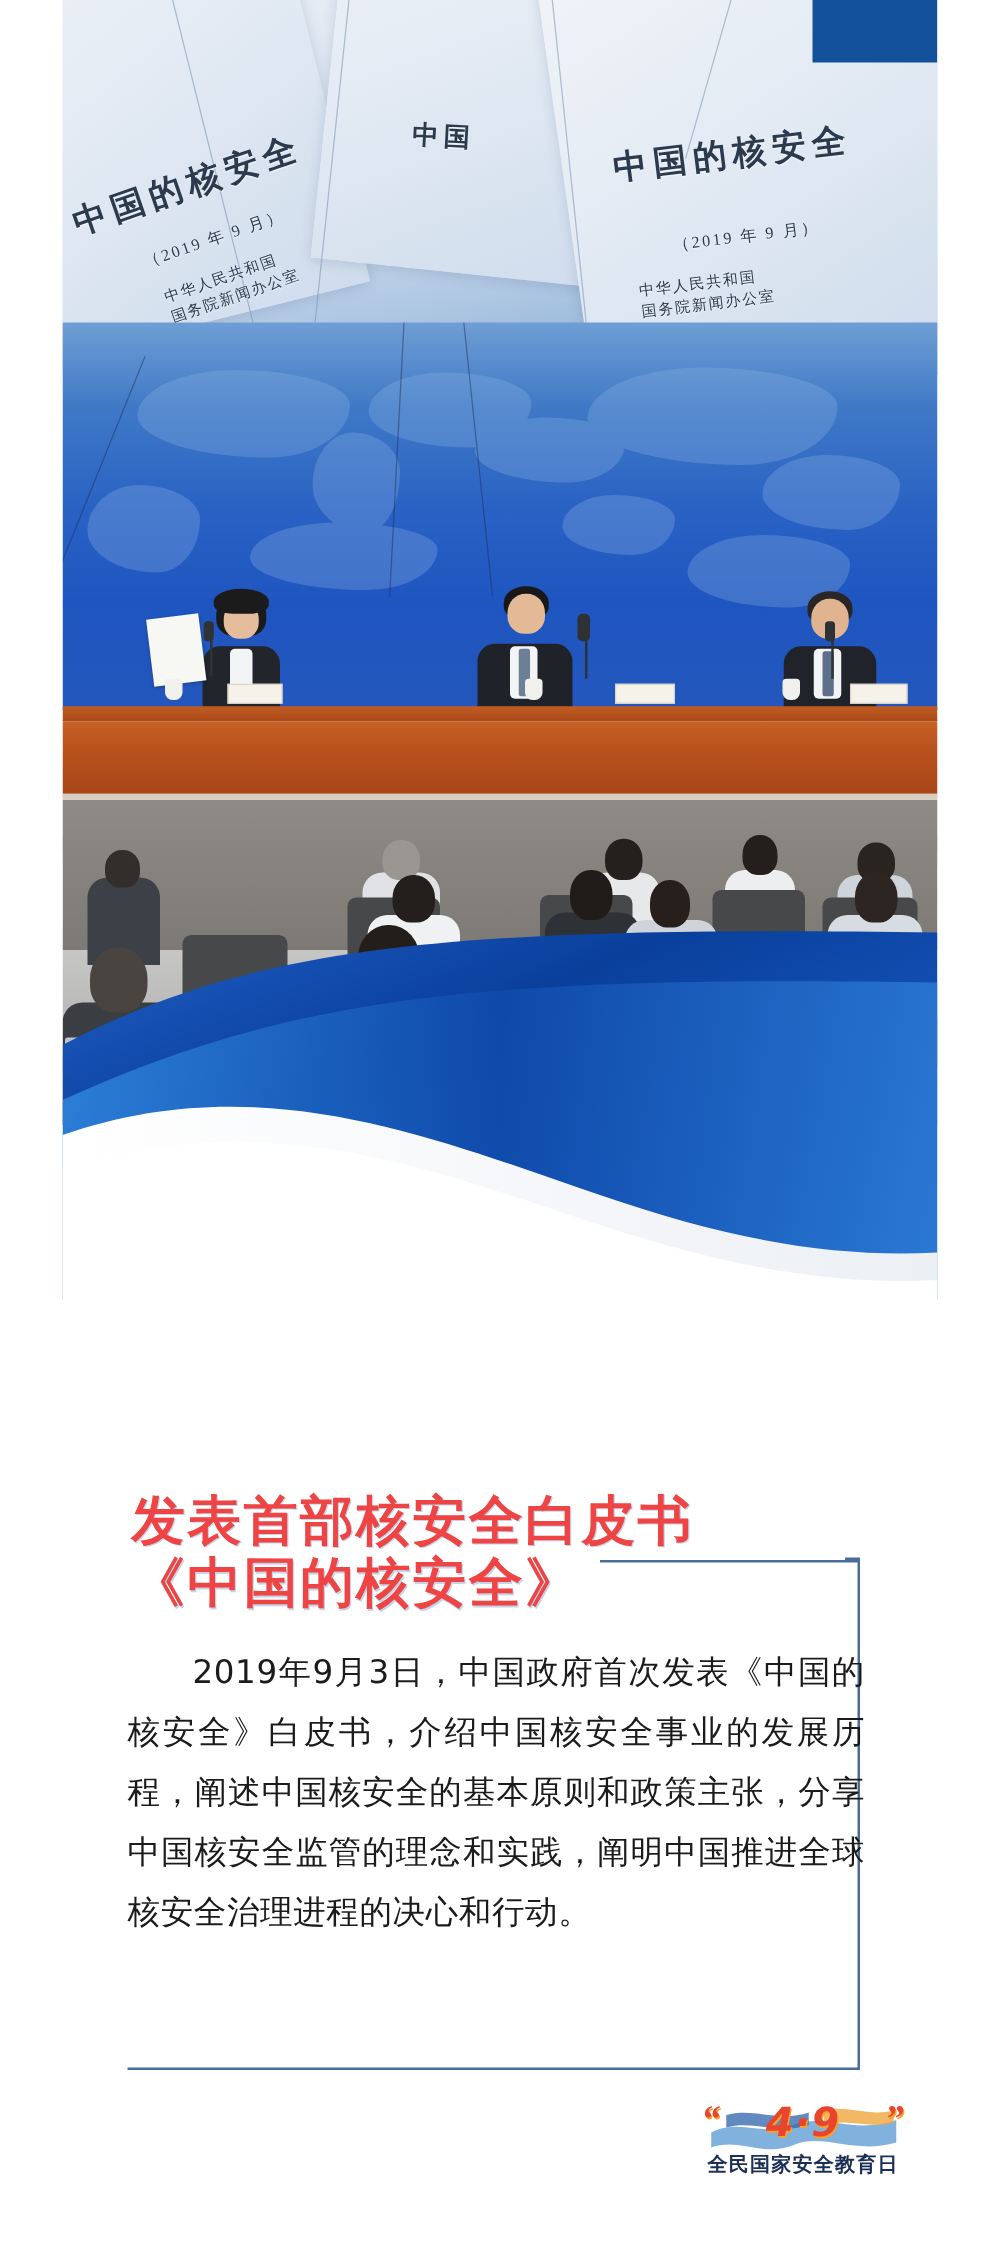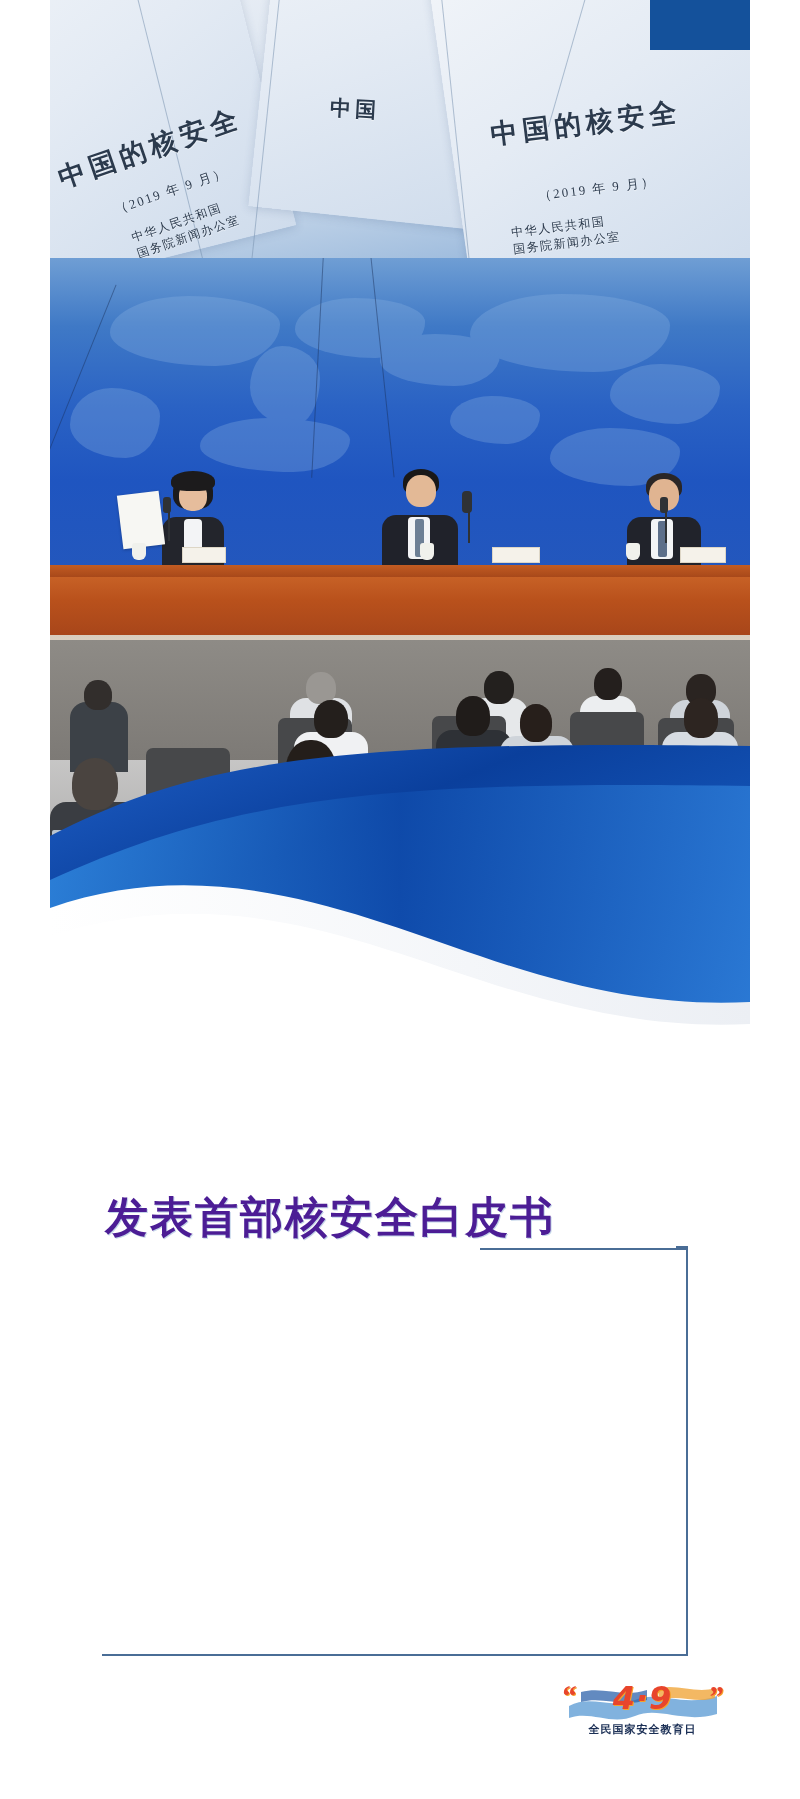--- a/index.html
+++ b/index.html
@@ -138,21 +138,21 @@
     position:absolute;left:0;bottom:0;width:700px;height:300px;
   }
 
   
   .content{
     position:absolute;left:0;top:1040px;width:700px;height:759px;
     background:#fff;
   }
   .headline{
     position:absolute;left:55px;top:153px;
-    color:#4c1d95;
+    color:#ef4444;
     font-size:43px;
     font-weight:bold;
     letter-spacing:2px;
     line-height:1.16;
     white-space:nowrap;
     font-family:"DejaVu Sans","Liberation Sans",sans-serif;
     text-shadow:1px 1px 0 rgba(18,87,168,.25);
   }
   .headline .l2{display:block;}
   .rule-top{
@@ -201,21 +201,21 @@
   }
   .quote-l,.quote-r{
     position:absolute;top:-2px;color:#e8452c;font-size:30px;font-weight:bold;
     font-family:"Liberation Serif","DejaVu Serif",serif;
   }
   .quote-l{left:6px;}
   .quote-r{right:6px;}
   .logo-sub{
     position:absolute;left:0;top:46px;width:175px;
     text-align:center;
-    font-size:11px;font-weight:bold;letter-spacing:1px;
+    font-size:16px;font-weight:bold;letter-spacing:1px;
     color:#1b2f55;
     font-family:Liberation Serif, serif;
   }
 </style>
 </head>
 <body>
 
 <div class="poster">
 
   <div class="photo">
@@ -421,26 +421,28 @@
       <path d="M0,140 C180,58 330,40 700,46 L700,300 L0,300 Z" fill="url(#wgB)" opacity=".85"></path>
       <path d="M0,168 C160,112 300,172 430,216 C540,254 620,266 700,262 L700,300 L0,300 Z" fill="url(#wgC)"></path>
       <path d="M0,196 C170,142 300,198 430,240 C540,276 620,288 700,284 L700,300 L0,300 Z" fill="#ffffff"></path>
     </svg>
   </div>
 
   <div class="content">
 
     <div class="headline">
       <span class="l1">发表首部核安全白皮书</span>
+      <span class="l2">《中国的核安全》</span>
     </div>
 
     <div class="rule-top"></div>
     <div class="bracket-v"></div>
     <div class="rule-bottom"></div>
 
+    <p class="body-text">2019年9月3日，中国政府首次发表《中国的核安全》白皮书，介绍中国核安全事业的发展历程，阐述中国核安全的基本原则和政策主张，分享中国核安全监管的理念和实践，阐明中国推进全球核安全治理进程的决心和行动。</p>
 
     <div class="logo">
       <svg class="logo-brush" viewBox="0 0 160 36" preserveAspectRatio="none">
         <path d="M6,22 C28,10 48,26 72,16 C96,6 120,24 154,12 L154,30 C120,40 96,22 72,32 C48,42 28,26 6,34 Z" fill="#6ba4d8" opacity=".85"></path>
         <path d="M18,8 C40,2 60,14 84,6 L84,16 C60,24 40,12 18,18 Z" fill="#2d63ab" opacity=".75"></path>
         <path d="M96,4 C116,0 134,10 152,4 L152,14 C134,20 116,10 96,16 Z" fill="#f0a63c" opacity=".8"></path>
       </svg>
       <div class="logo-num">
         <span class="quote-l">“</span>
         <span>4·9</span>

